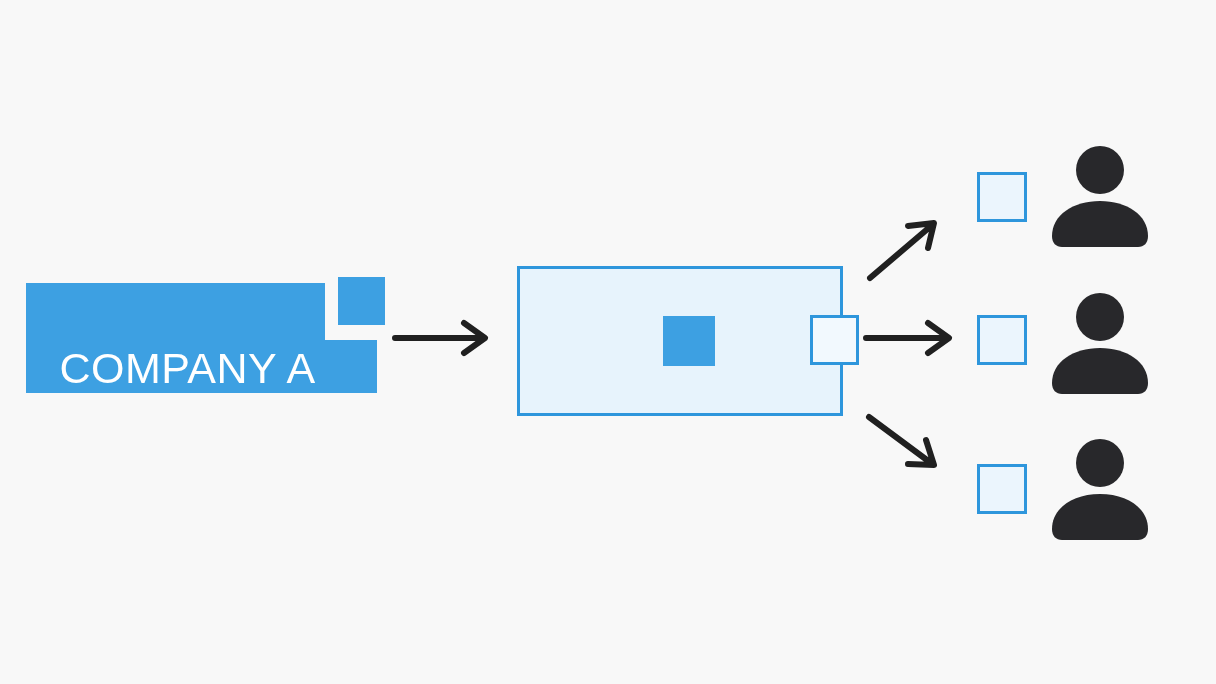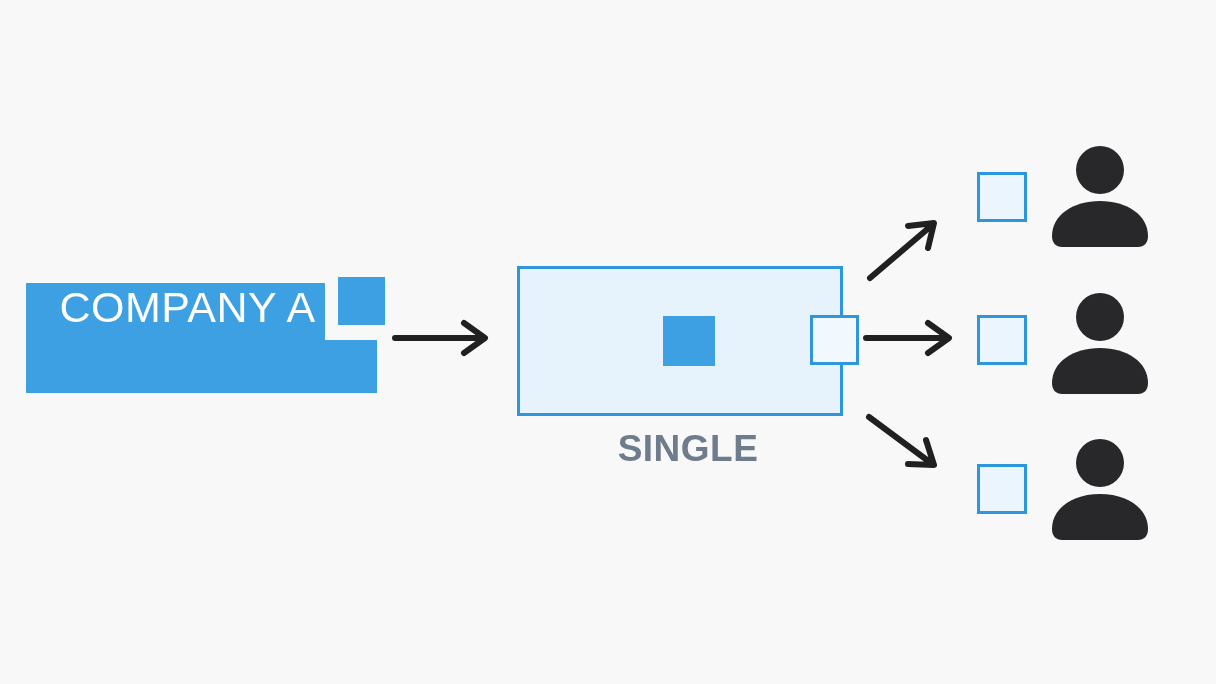--- a/index.html
+++ b/index.html
@@ -23,21 +23,21 @@
   }
   #canvas{
     position:relative;
     width:1216px;height:684px;
     background:var(--bg);
   }
   
   .company-main{
     position:absolute;left:26px;top:283px;width:299px;height:110px;
     background:var(--accent-blue);
-    display:flex;align-items:flex-start;justify-content:center;
+    display:flex;align-items:flex-end;justify-content:center;
     padding-left:24px;
   }
   .company-ext{
     position:absolute;left:325px;top:340px;width:52px;height:53px;
     background:var(--accent-blue);
   }
   .company-label{
     color:var(--company-text);
     font-size:43px;font-weight:400;letter-spacing:.5px;
     white-space:nowrap;
@@ -105,21 +105,20 @@
   <div class="company-main">
     <span class="company-label">COMPANY A</span>
   </div>
   <div class="company-ext"></div>
   <div class="share-sq"></div>
 
   <div class="fund-box"></div>
   <div class="fund-share-sq"></div>
   <div class="fund-unit-sq"></div>
   <div class="fund-label">
-    <span>SINGLE</span>
   </div>
 
   <svg id="arrows" viewBox="0 0 1216 684" xmlns="http://www.w3.org/2000/svg">
     <g>
       <path d="M395,338 L482,338 M464,323 L485,338 L464,353"></path>
     </g>
     <g>
       <path d="M870,278 L931,226 M908,226 L934,223 L928,248"></path>
     </g>
     <g>

